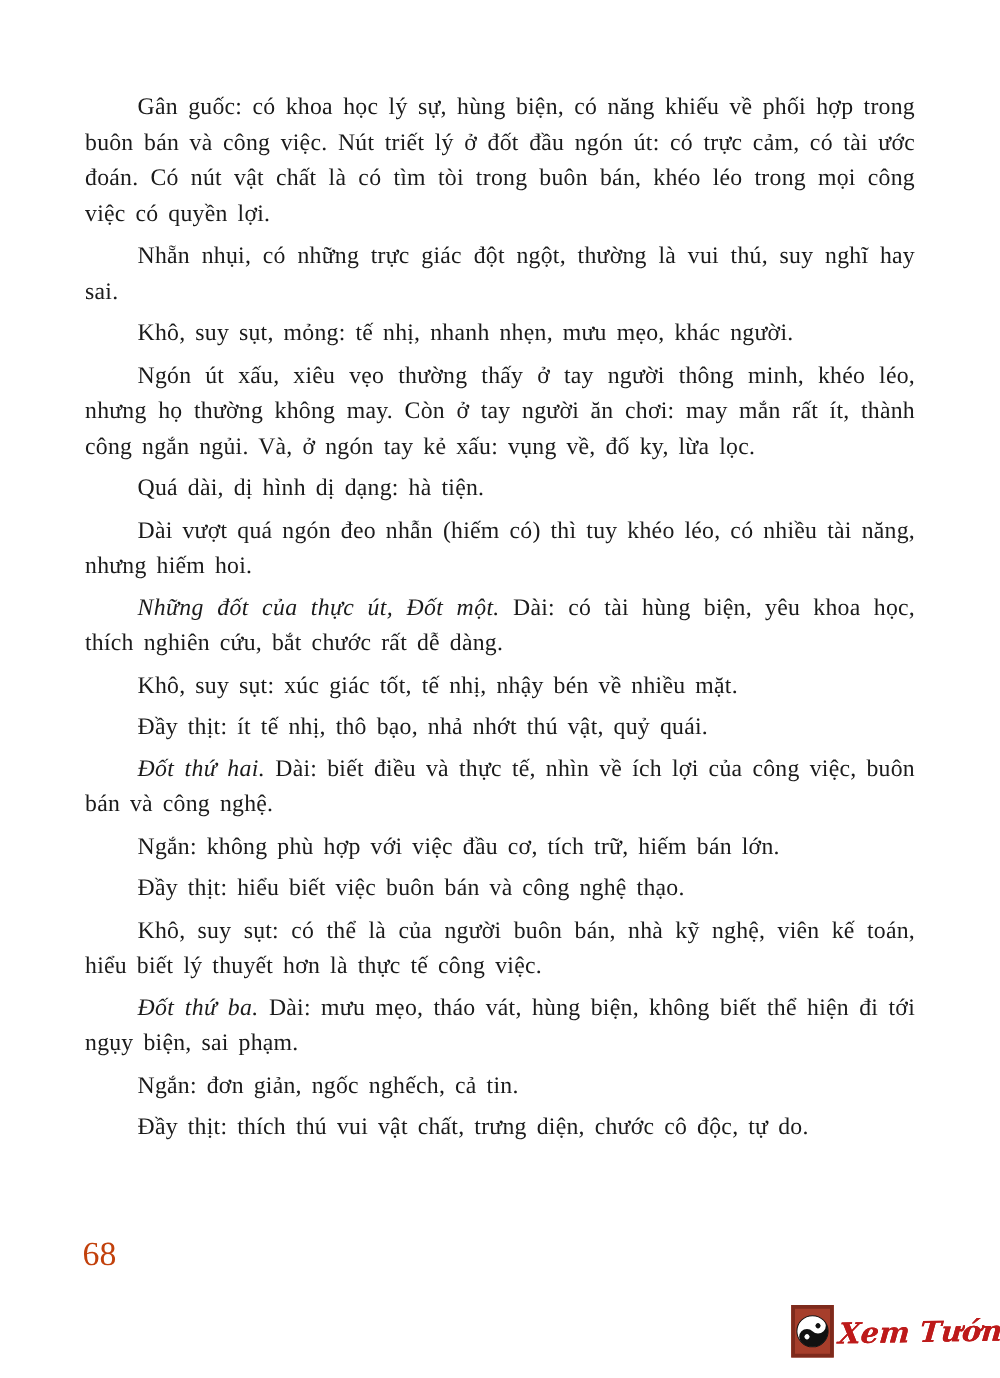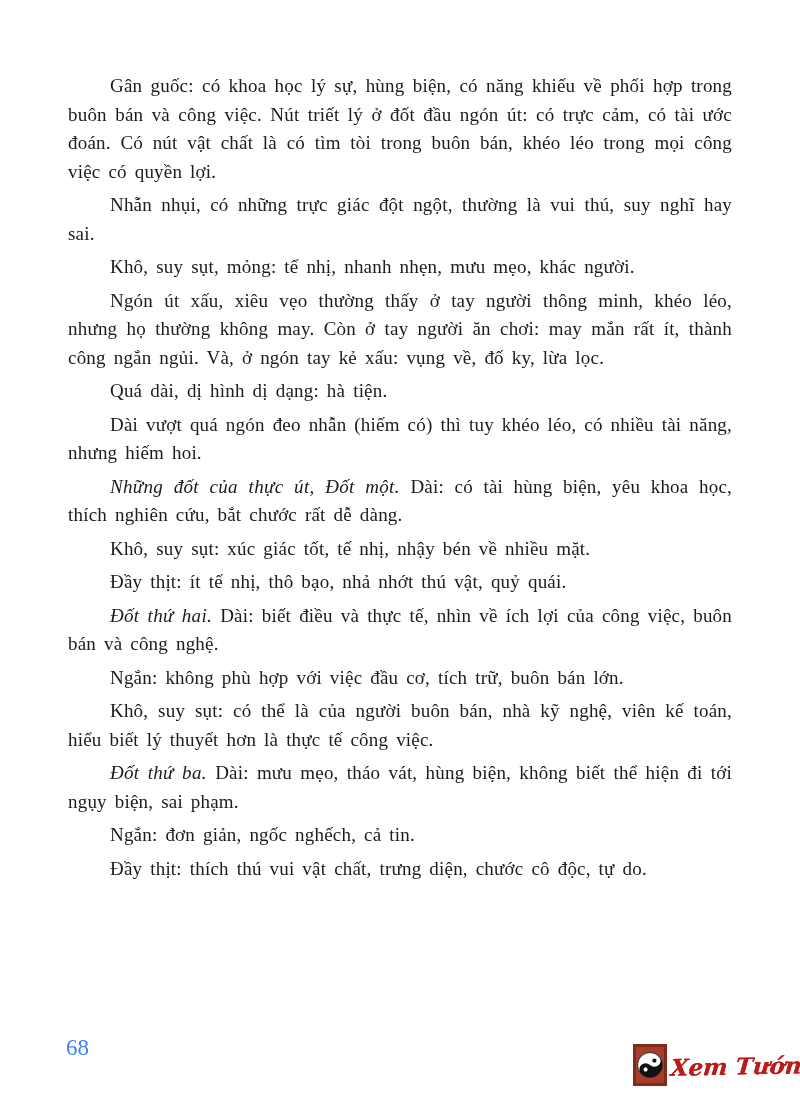--- a/index.html
+++ b/index.html
@@ -28,23 +28,23 @@
     word-spacing:3px;
     letter-spacing:0.2px;
     color:#1b1b1b;
   }
   .text-block p em {
     font-style:italic;
     letter-spacing:0.3px;
   }
   .page-number {
     position:absolute;
-    left:66px; top:1035px;
-    font-size:23px;
-    color:#3b82f6;
+    left:66px; top:988px;
+    font-size:27px;
+    color:#c2410c;
   }
   .watermark {
     position:absolute;
     left:633px; top:1044px;
     display:flex;
     align-items:center;
   }
   .yy-box {
     width:34px; height:42px;
     box-sizing:border-box;
@@ -81,21 +81,22 @@
       <p>Gân guốc: có khoa học lý sự, hùng biện, có năng khiếu về phối hợp trong buôn bán và công việc. Nút triết lý ở đốt đầu ngón út: có trực cảm, có tài ước đoán. Có nút vật chất là có tìm tòi trong buôn bán, khéo léo trong mọi công việc có quyền lợi.</p>
       <p>Nhẵn nhụi, có những trực giác đột ngột, thường là vui thú, suy nghĩ hay sai.</p>
       <p>Khô, suy sụt, mỏng: tế nhị, nhanh nhẹn, mưu mẹo, khác người.</p>
       <p>Ngón út xấu, xiêu vẹo thường thấy ở tay người thông minh, khéo léo, nhưng họ thường không may. Còn ở tay người ăn chơi: may mắn rất ít, thành công ngắn ngủi. Và, ở ngón tay kẻ xấu: vụng về, đố ky, lừa lọc.</p>
       <p>Quá dài, dị hình dị dạng: hà tiện.</p>
       <p>Dài vượt quá ngón đeo nhẫn (hiếm có) thì tuy khéo léo, có nhiều tài năng, nhưng hiếm hoi.</p>
       <p><em>Những đốt của thực út, Đốt một. </em>Dài: có tài hùng biện, yêu khoa học, thích nghiên cứu, bắt chước rất dễ dàng.</p>
       <p>Khô, suy sụt: xúc giác tốt, tế nhị, nhậy bén về nhiều mặt.</p>
       <p>Đầy thịt: ít tế nhị, thô bạo, nhả nhớt thú vật, quỷ quái.</p>
       <p><em>Đốt thứ hai. </em>Dài: biết điều và thực tế, nhìn về ích lợi của công việc, buôn bán và công nghệ.</p>
-      <p>Ngắn: không phù hợp với việc đầu cơ, tích trữ, buôn bán lớn.</p>
+      <p>Ngắn: không phù hợp với việc đầu cơ, tích trữ, hiếm bán lớn.</p>
+      <p>Đầy thịt: hiểu biết việc buôn bán và công nghệ thạo.</p>
       <p>Khô, suy sụt: có thể là của người buôn bán, nhà kỹ nghệ, viên kế toán, hiểu biết lý thuyết hơn là thực tế công việc.</p>
       <p><em>Đốt thứ ba. </em>Dài: mưu mẹo, tháo vát, hùng biện, không biết thể hiện đi tới ngụy biện, sai phạm.</p>
       <p>Ngắn: đơn giản, ngốc nghếch, cả tin.</p>
       <p>Đầy thịt: thích thú vui vật chất, trưng diện, chước cô độc, tự do.</p>
     </div>
 
   <div class="page-number">68</div>
 
   <div class="watermark">
     <span class="yy-box" style="background: rgb(166, 62, 43); border-color: rgb(126, 42, 28);">

